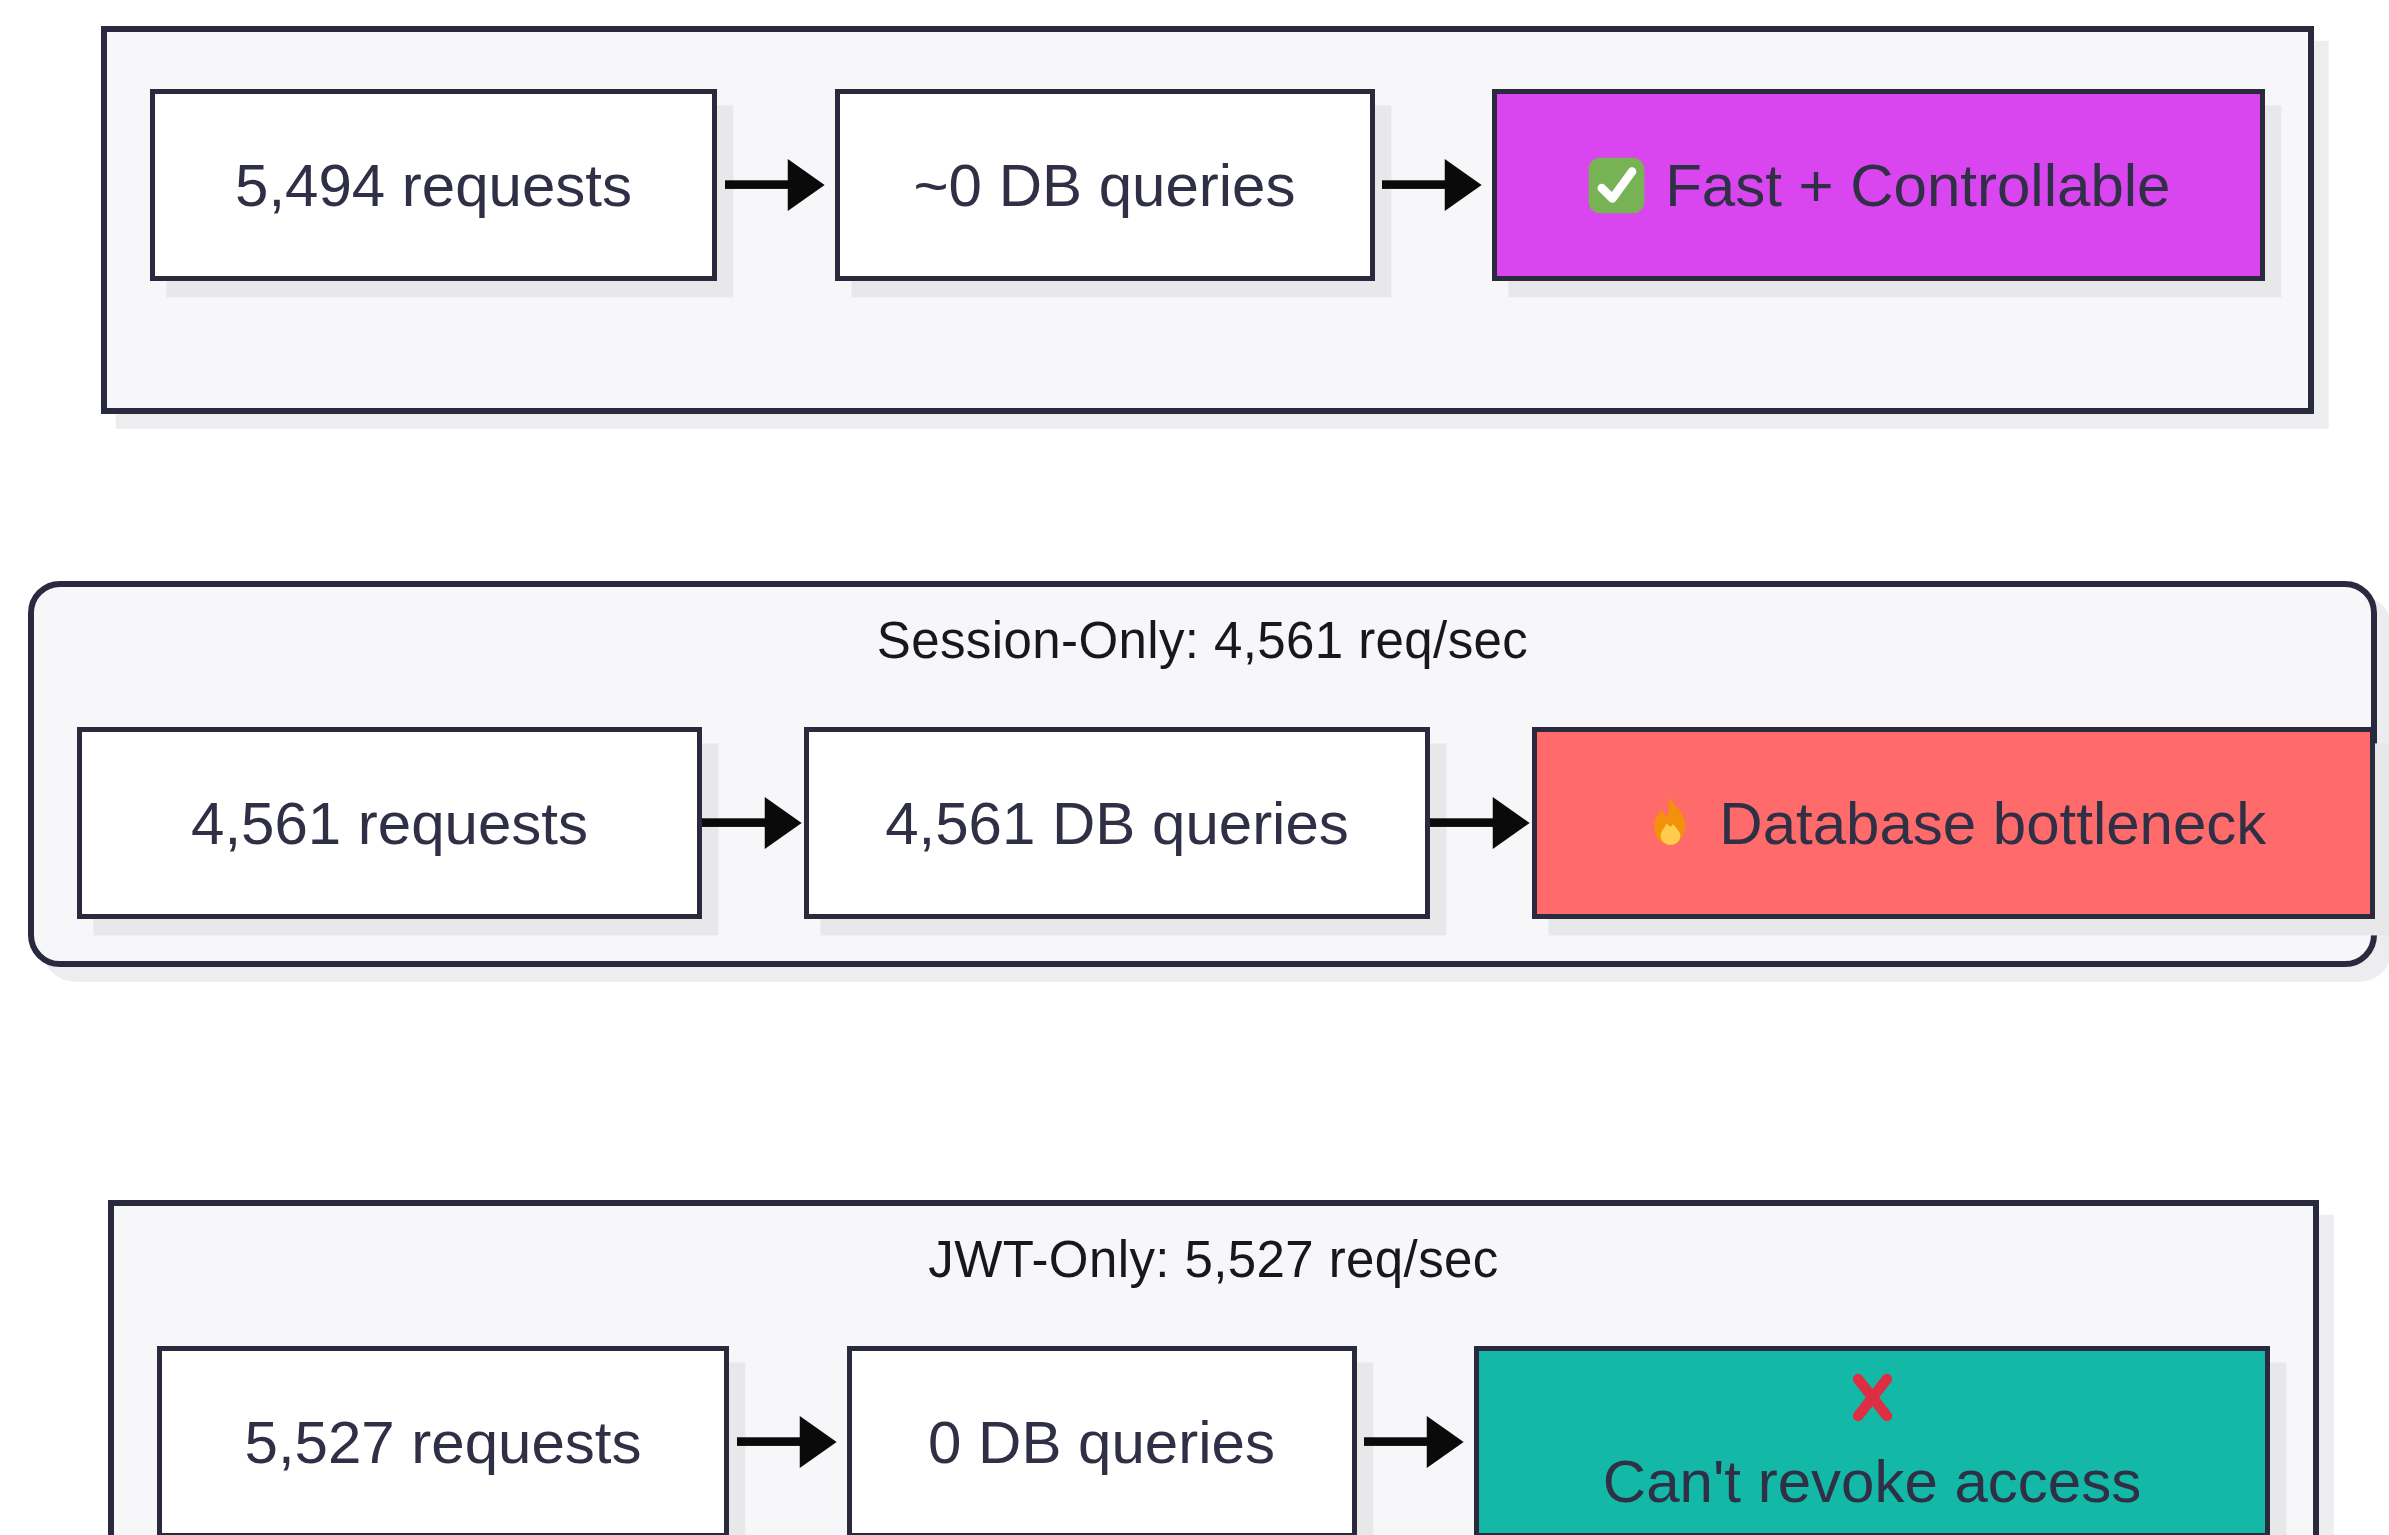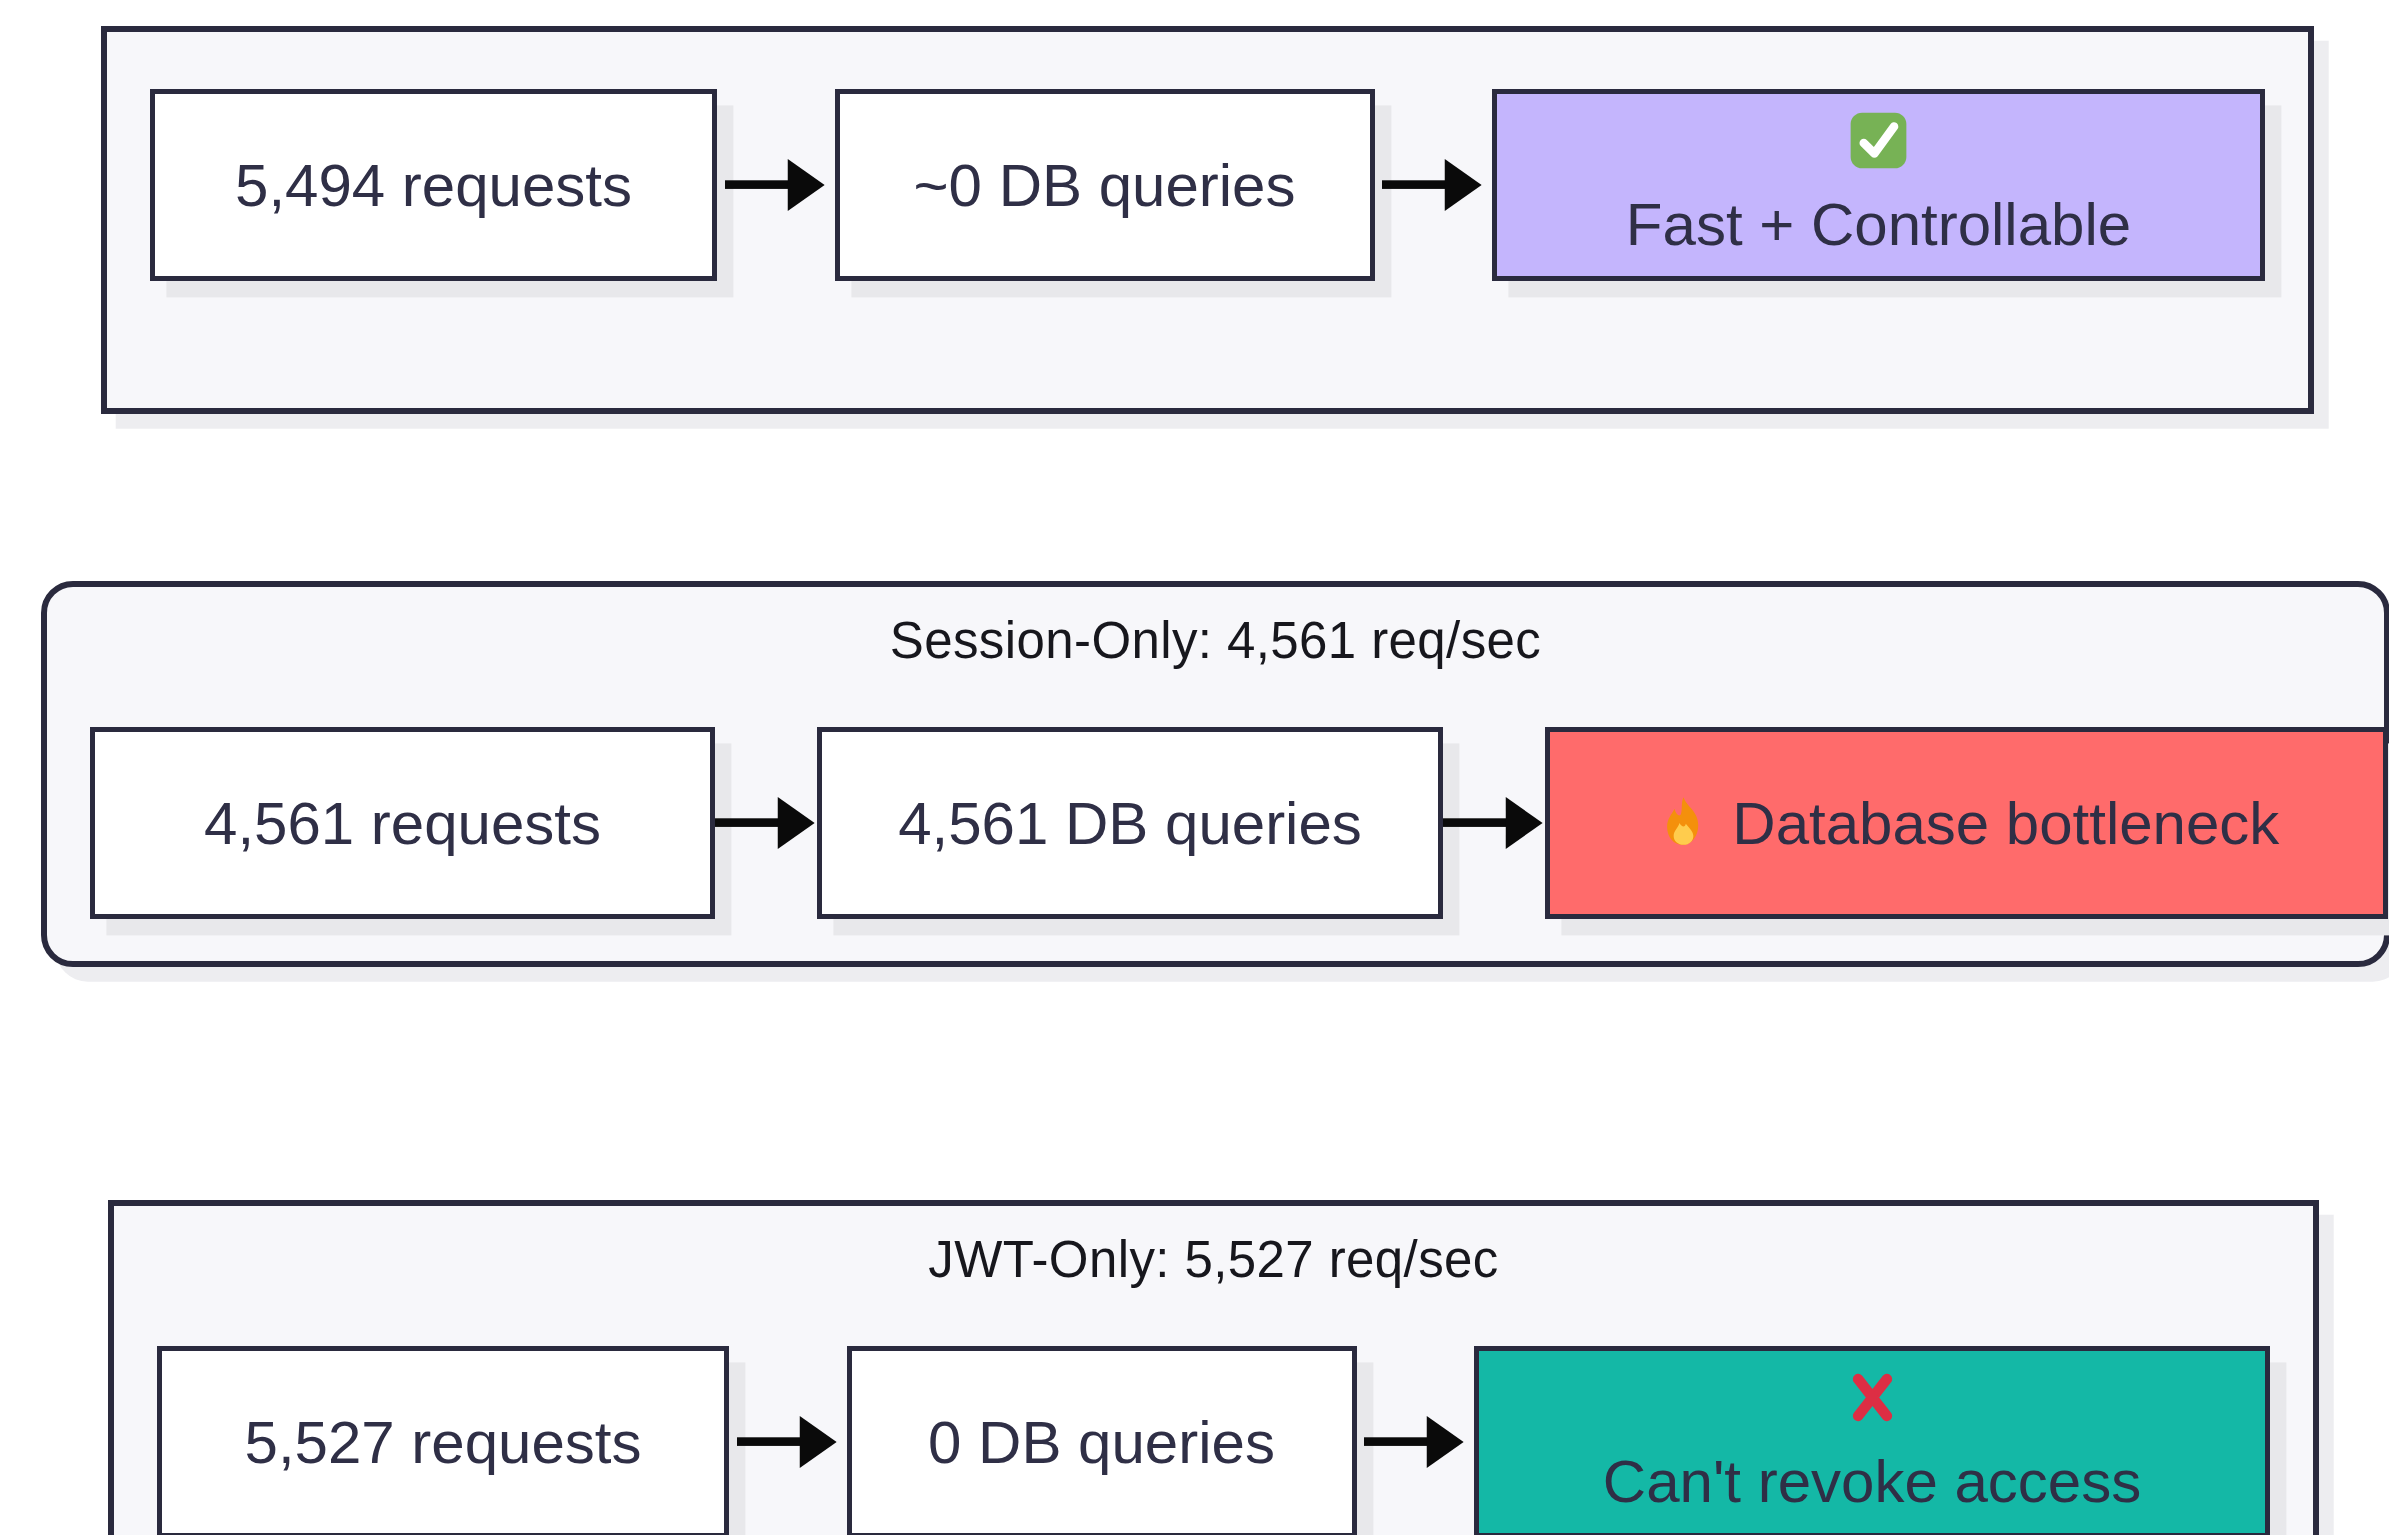--- a/index.html
+++ b/index.html
@@ -19,21 +19,21 @@
     position: absolute;
     box-sizing: border-box;
     background: #f7f7fa;
     border: 6.6px solid #2a2a3e;
     box-shadow: 14.7px 14.7px 0 #ededf0;
     display: flex;
     flex-direction: column;
     align-items: center;
   }
   .panel-1 { left: 101px; top: 26px;   width: 2213px; height: 388px; }
-  .panel-2 { left: 41px;  top: 581px;  width: 2349px; height: 386px; border-radius: 32px; }
+  .panel-2 { left: 28px;  top: 581px;  width: 2349px; height: 386px; border-radius: 32px; }
   .panel-3 { left: 108px; top: 1200px; width: 2211px; height: 386px; }
 
   .panel-title {
     margin: 24.6px 0 0 0;
     font-size: 51px;
     line-height: 1.15;
     font-weight: 500;
     color: #17171d;
     letter-spacing: 0.4px;
   }
@@ -101,21 +101,21 @@
       </div>
       <div class="node n2">
         <span>~0 DB queries</span>
       </div>
       <div class="arrow-wrap">
         <svg class="arrow" viewBox="0 0 130 110">
           <rect x="0" y="49" width="82" height="11" fill="#0a0a0a"></rect>
           <polygon points="80,22 80,88 127,55" fill="#0a0a0a"></polygon>
         </svg>
       </div>
-      <div class="node n3 result" style="background-color: #c4b5fd; flex-direction: column;">
+      <div class="node n3 result" style="background-color: #d946ef;">
         <span class="icon">
           <svg viewBox="0 0 36 36">
             <rect x="1" y="1" width="34" height="34" rx="7" fill="#77b255"></rect>
             <polyline points="9,19.5 15.5,26 27.5,9.5" fill="none" stroke="#ffffff" stroke-width="5.2" stroke-linecap="round" stroke-linejoin="round"></polyline>
           </svg>
         </span>
         <span>Fast + Controllable</span>
       </div>
     </div>
   </section>

